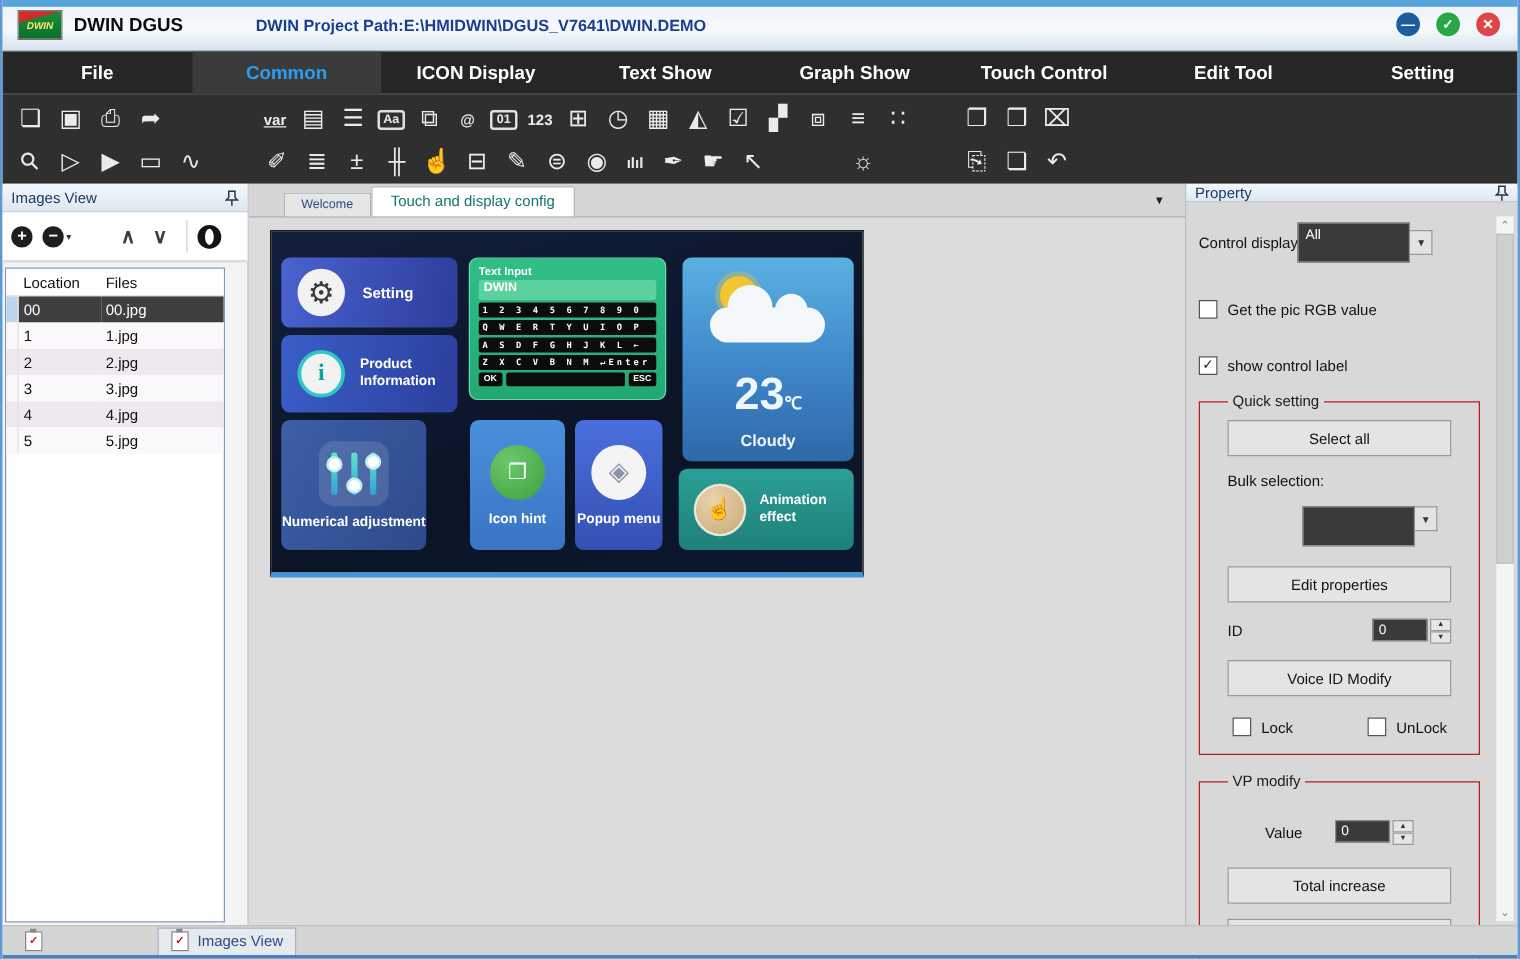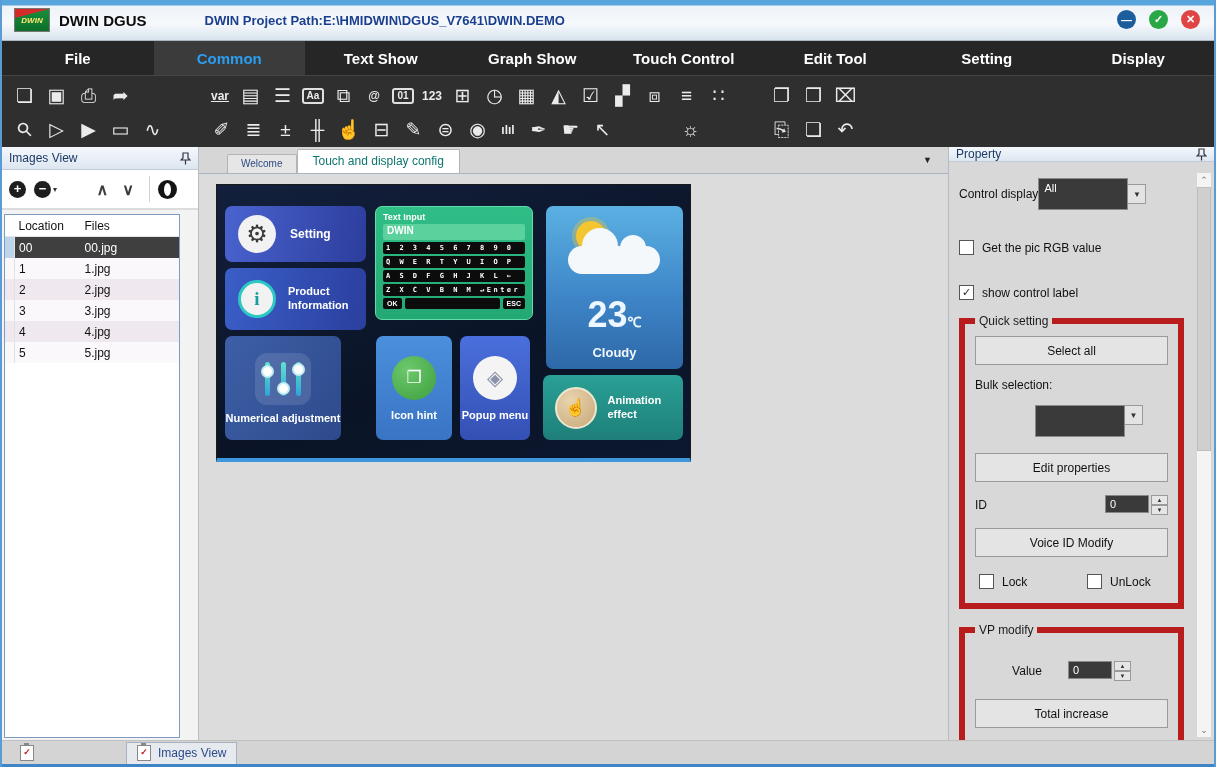--- a/index.html
+++ b/index.html
@@ -145,21 +145,21 @@
   .pthumb{width:12px;height:262px;background:#cfcfcf;border:1px solid #bdbdbd;cursor:grab}
   .ptrack{flex:1}
   .ctlrow{display:flex;align-items:center;margin-top:16px}
   .dcombo{height:32px;background:#3a3a3a;border:1px solid #8a8a8a;color:#fff;font-size:11px;
           padding:3px 5px 0;box-sizing:border-box;min-width:90px;cursor:pointer}
   .dropbtn{width:18px;height:20px;background:#e3e3e3;border:1px solid #9a9a9a;border-left:none;font-size:8px;
            display:flex;align-items:center;justify-content:center;color:#333;box-sizing:border-box;cursor:pointer}
   .cbrow{display:flex;align-items:center;gap:8px;margin-top:30px}
   .cbox{width:13px;height:13px;background:#fff;border:1px solid #555;font-size:11px;line-height:12px;
         text-align:center;color:#222;cursor:pointer;flex:none}
-  fieldset.grp{border:6px solid #b91c1c;margin:14px 3px 0 0;padding:8px 10px 14px}
+  fieldset.grp{border:1px solid #b91c1c;margin:14px 3px 0 0;padding:8px 22px 14px}
   fieldset.grp legend{font-size:12px;padding:0 4px;color:#1a1a1a}
   .btn{display:block;width:100%;height:29px;background:#e4e4e4;border:1px solid #9a9a9a;font-size:12px;
        color:#111;font-family:inherit;cursor:pointer}
   .bulklabel{margin-top:13px}
   .bulkrow{margin:13px 0 0 60px;display:flex}
   .mt16{margin-top:16px}
   .idrow{display:flex;align-items:center;justify-content:space-between;gap:24px;margin:13px 0}
   .spin{display:inline-flex;align-items:stretch}
   .spinval{width:44px;height:18px;background:#3a3a3a;border:1px solid #888;color:#fff;font-size:11px;
            padding:2px 4px 0;box-sizing:border-box;cursor:text}
@@ -196,26 +196,26 @@
     <div class="wbtn min">—</div>
     <div class="wbtn max">✓</div>
     <div class="wbtn close">✕</div>
   </div>
 </div>
 
 <nav class="menubar">
 
 <div class="mi">File</div>
     <div class="mi active">Common</div>
+    <div class="mi">ICON Display</div>
     <div class="mi">Text Show</div>
     <div class="mi">Graph Show</div>
     <div class="mi">Touch Control</div>
     <div class="mi">Edit Tool</div>
     <div class="mi">Setting</div>
-    <div class="mi">Display</div>
   </nav>
 
 <div class="toolbar">
   <div class="tgroup g1">
     <div class="tbrow">
         <span class="tbi">❏</span>
         <span class="tbi">▣</span>
         <span class="tbi">⎙</span>
         <span class="tbi">➦</span>
       </div>

